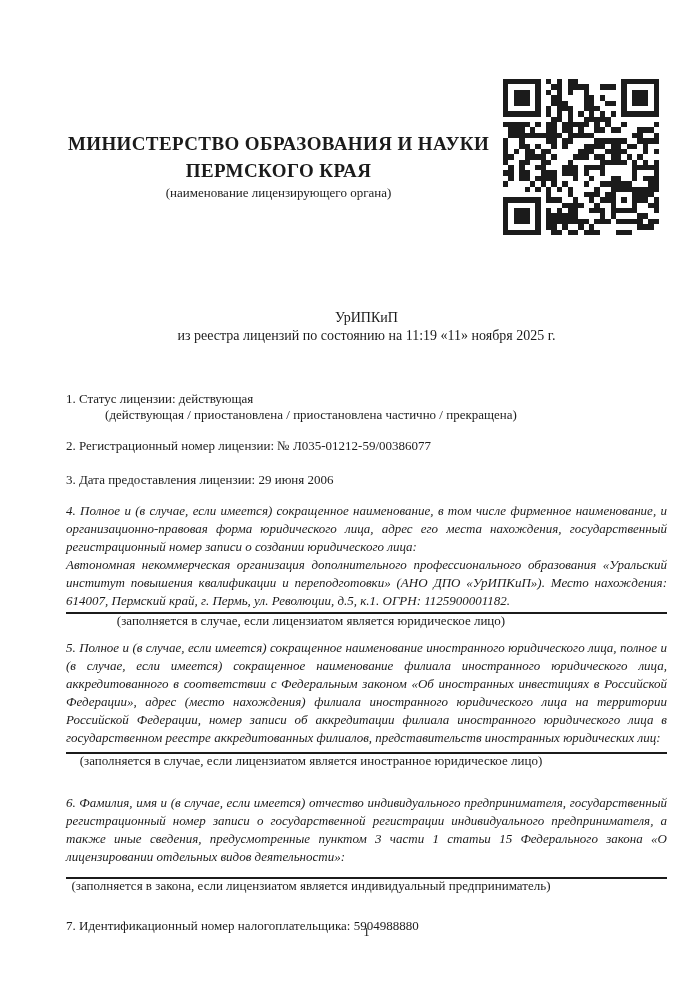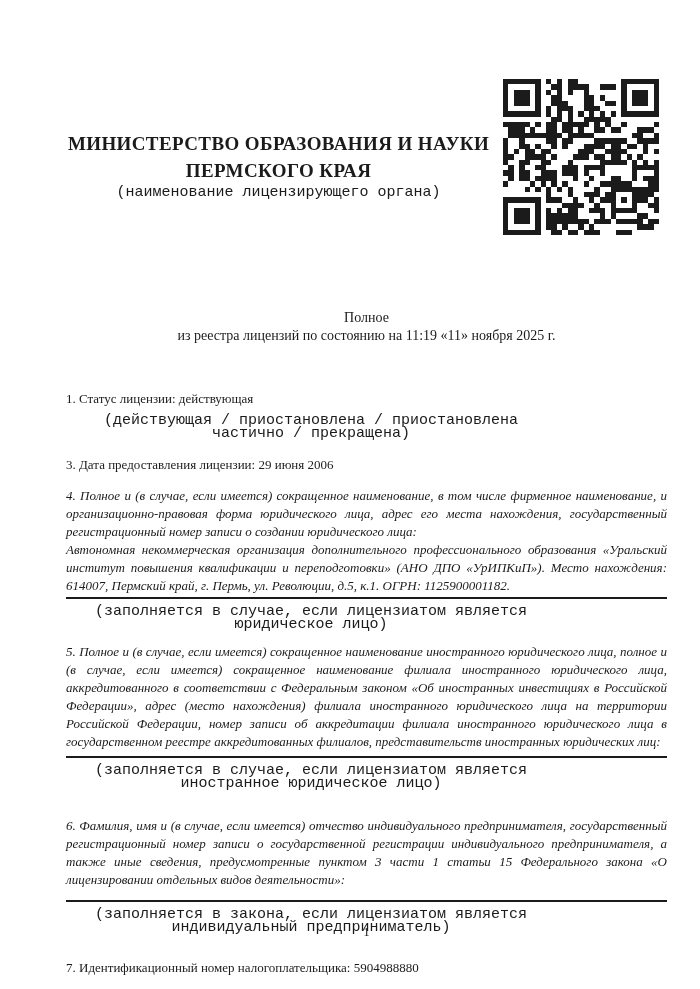--- a/index.html
+++ b/index.html
@@ -24,24 +24,23 @@
     width: 425px;
     text-align: center;
   }
   .ministry-name {
     font-size: 19px;
     font-weight: bold;
     line-height: 27px;
     letter-spacing: 0.4px;
   }
   .small-caption {
-    font-size: 15px;
+    font-size: 13px;
     line-height: 13px;
     color: #1b1b1b;
-    font-family: Liberation Mono, monospace;
   }
   .ministry .small-caption { margin-top: 2px; }
   .qr {
     position: absolute;
     left: 503px;
     top: 79px;
     width: 156px;
     height: 156px;
   }
   .qr svg { display: block; width: 156px; height: 156px; }
@@ -73,21 +72,21 @@
   }
   .mt-30 { margin-top: 46px; }
   .mt-27 { margin-top: 27px; }
   .mt-25 { margin-top: 25px; }
   .mt-16 { margin-top: 16px; }
   .mt-13 { margin-top: 13px; }
   .mt-12 { margin-top: 12px; }
   .mt-11 { margin-top: 11px; }
   .mt-5 { margin-top: 5px; }
   .mt-2 { margin-top: 2px; }
-  .mt-1 { margin-top: 6px; }
+  .mt-1 { margin-top: 0; }
   .page-number {
     position: absolute;
     left: 66px;
     top: 924px;
     width: 601px;
     text-align: center;
     font-size: 13px;
   }
 </style>
 </head>
@@ -545,27 +544,28 @@
 
   <div class="content">
 
     <div class="ministry">
       <div class="ministry-name">МИНИСТЕРСТВО ОБРАЗОВАНИЯ И НАУКИ</div>
       <div class="ministry-name">ПЕРМСКОГО КРАЯ</div>
       <div class="small-caption">(наименование лицензирующего органа)</div>
     </div>
 
     <div class="doc-title">
-      <div>Полное</div>
+      <div>УрИПКиП</div>
       <div>из реестра лицензий по состоянию на 11:19 «11» ноября 2025 г.</div>
     </div>
 
     <div class="line-item mt-30">1. Статус лицензии: действующая</div>
     <div class="small-caption fill-caption mt-1">(действующая / приостановлена / приостановлена частично / прекращена)</div>
 
+    <div class="line-item mt-16">2. Регистрационный номер лицензии: № Л035-01212-59/00386077</div>
 
     <div class="line-item mt-16">3. Дата предоставления лицензии: 29 июня 2006</div>
 
     <div class="para mt-13">
       <p>4. Полное и (в случае, если имеется) сокращенное наименование, в том числе фирменное наименование, и организационно-правовая форма юридического лица, адрес его места нахождения, государственный регистрационный номер записи о создании юридического лица:</p>
       <p>Автономная некоммерческая организация дополнительного профессионального образования «Уральский институт повышения квалификации и переподготовки» (АНО ДПО «УрИПКиП»). Место нахождения: 614007, Пермский край, г. Пермь, ул. Революции, д.5, к.1. ОГРН: 1125900001182.</p>
     </div>
     <div class="rule mt-2"></div>
     <div class="small-caption fill-caption mt-1">(заполняется в случае, если лицензиатом является юридическое лицо)</div>
 

